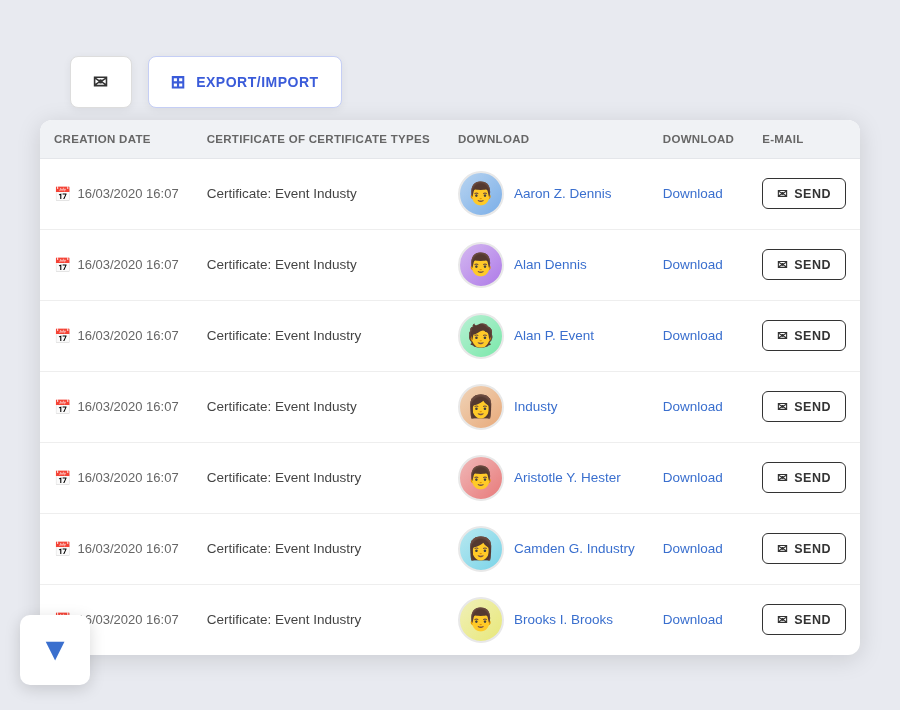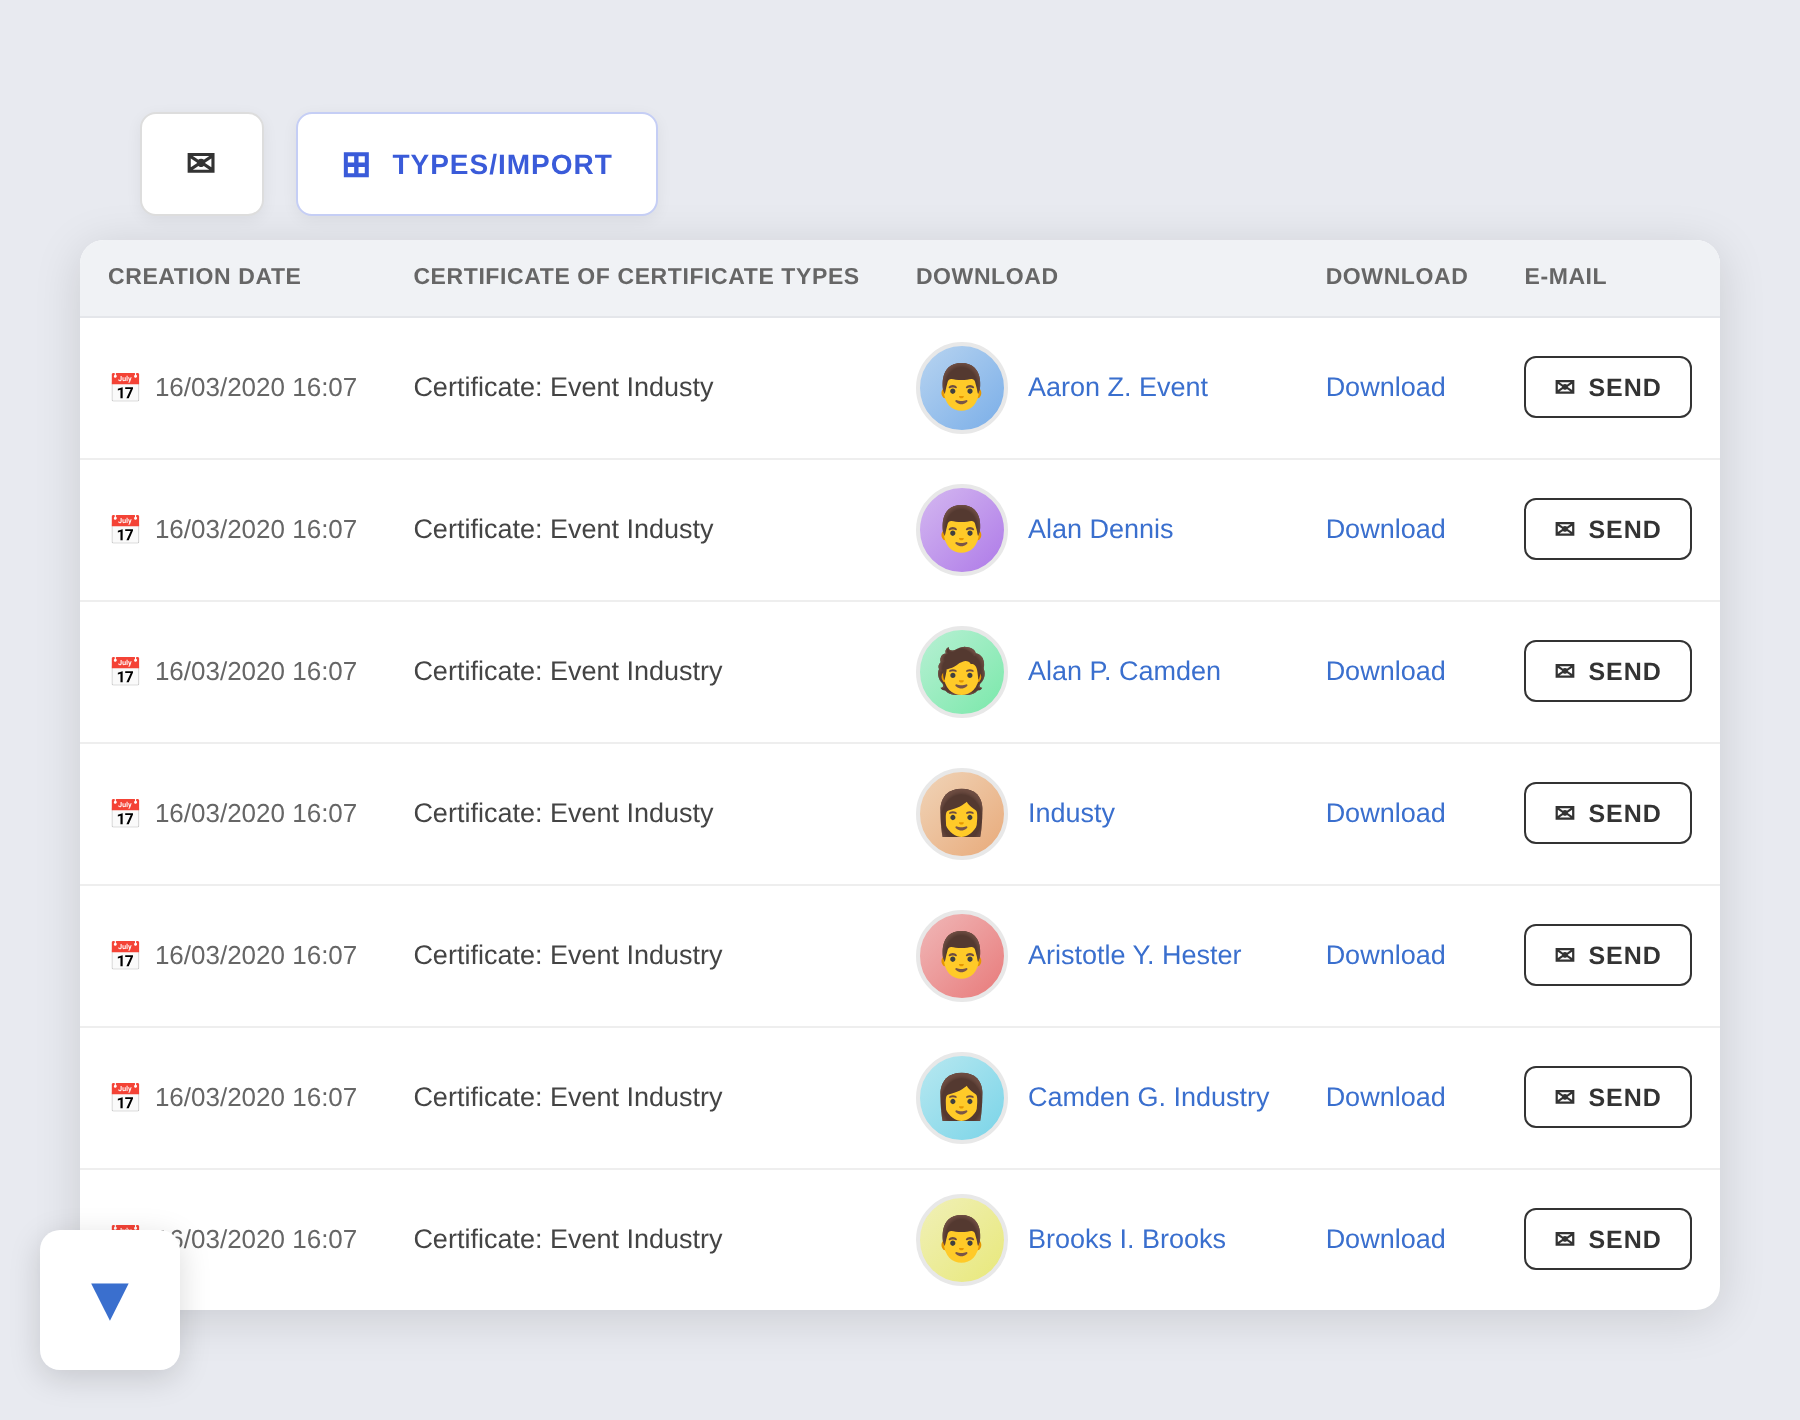--- a/index.html
+++ b/index.html
@@ -200,21 +200,21 @@
 <body>
 
 <div class="outer-wrapper">
 
   <div class="top-buttons">
     <button class="top-btn send-all-btn">
       <span class="btn-icon">✉</span>
     </button>
     <button class="top-btn export-btn">
       <span class="btn-icon">⊞</span>
-      <span>TYPES/IMPORT</span>
+      <span>EXPORT/IMPORT</span>
     </button>
   </div>
 
   <div class="main-card">
     <div class="table-wrap">
       <table>
         <thead>
           <tr>
             <th>CREATION DATE</th>
             <th>CERTIFICATE OF CERTIFICATE TYPES</th>
@@ -232,21 +232,21 @@
         </div>
       </td>
       <td>
         <span>Certificate: Event Industy</span>
       </td>
       <td>
         <div class="attendee-cell">
           <div class="avatar av1">
             <span style="font-size:22px;">👨</span>
           </div>
-          <a href="#" class="attendee-name">Aaron Z. Event</a>
+          <a href="#" class="attendee-name">Aaron Z. Dennis</a>
         </div>
       </td>
       <td>
         <a href="#" class="download-link">Download</a>
       </td>
       <td>
         <button class="send-btn">
           <span>✉</span>
           <span>SEND</span>
         </button>
@@ -288,21 +288,21 @@
         </div>
       </td>
       <td>
         <span>Certificate: Event Industry</span>
       </td>
       <td>
         <div class="attendee-cell">
           <div class="avatar av3">
             <span style="font-size:22px;">🧑</span>
           </div>
-          <a href="#" class="attendee-name">Alan P. Camden</a>
+          <a href="#" class="attendee-name">Alan P. Event</a>
         </div>
       </td>
       <td>
         <a href="#" class="download-link">Download</a>
       </td>
       <td>
         <button class="send-btn">
           <span>✉</span>
           <span>SEND</span>
         </button>

